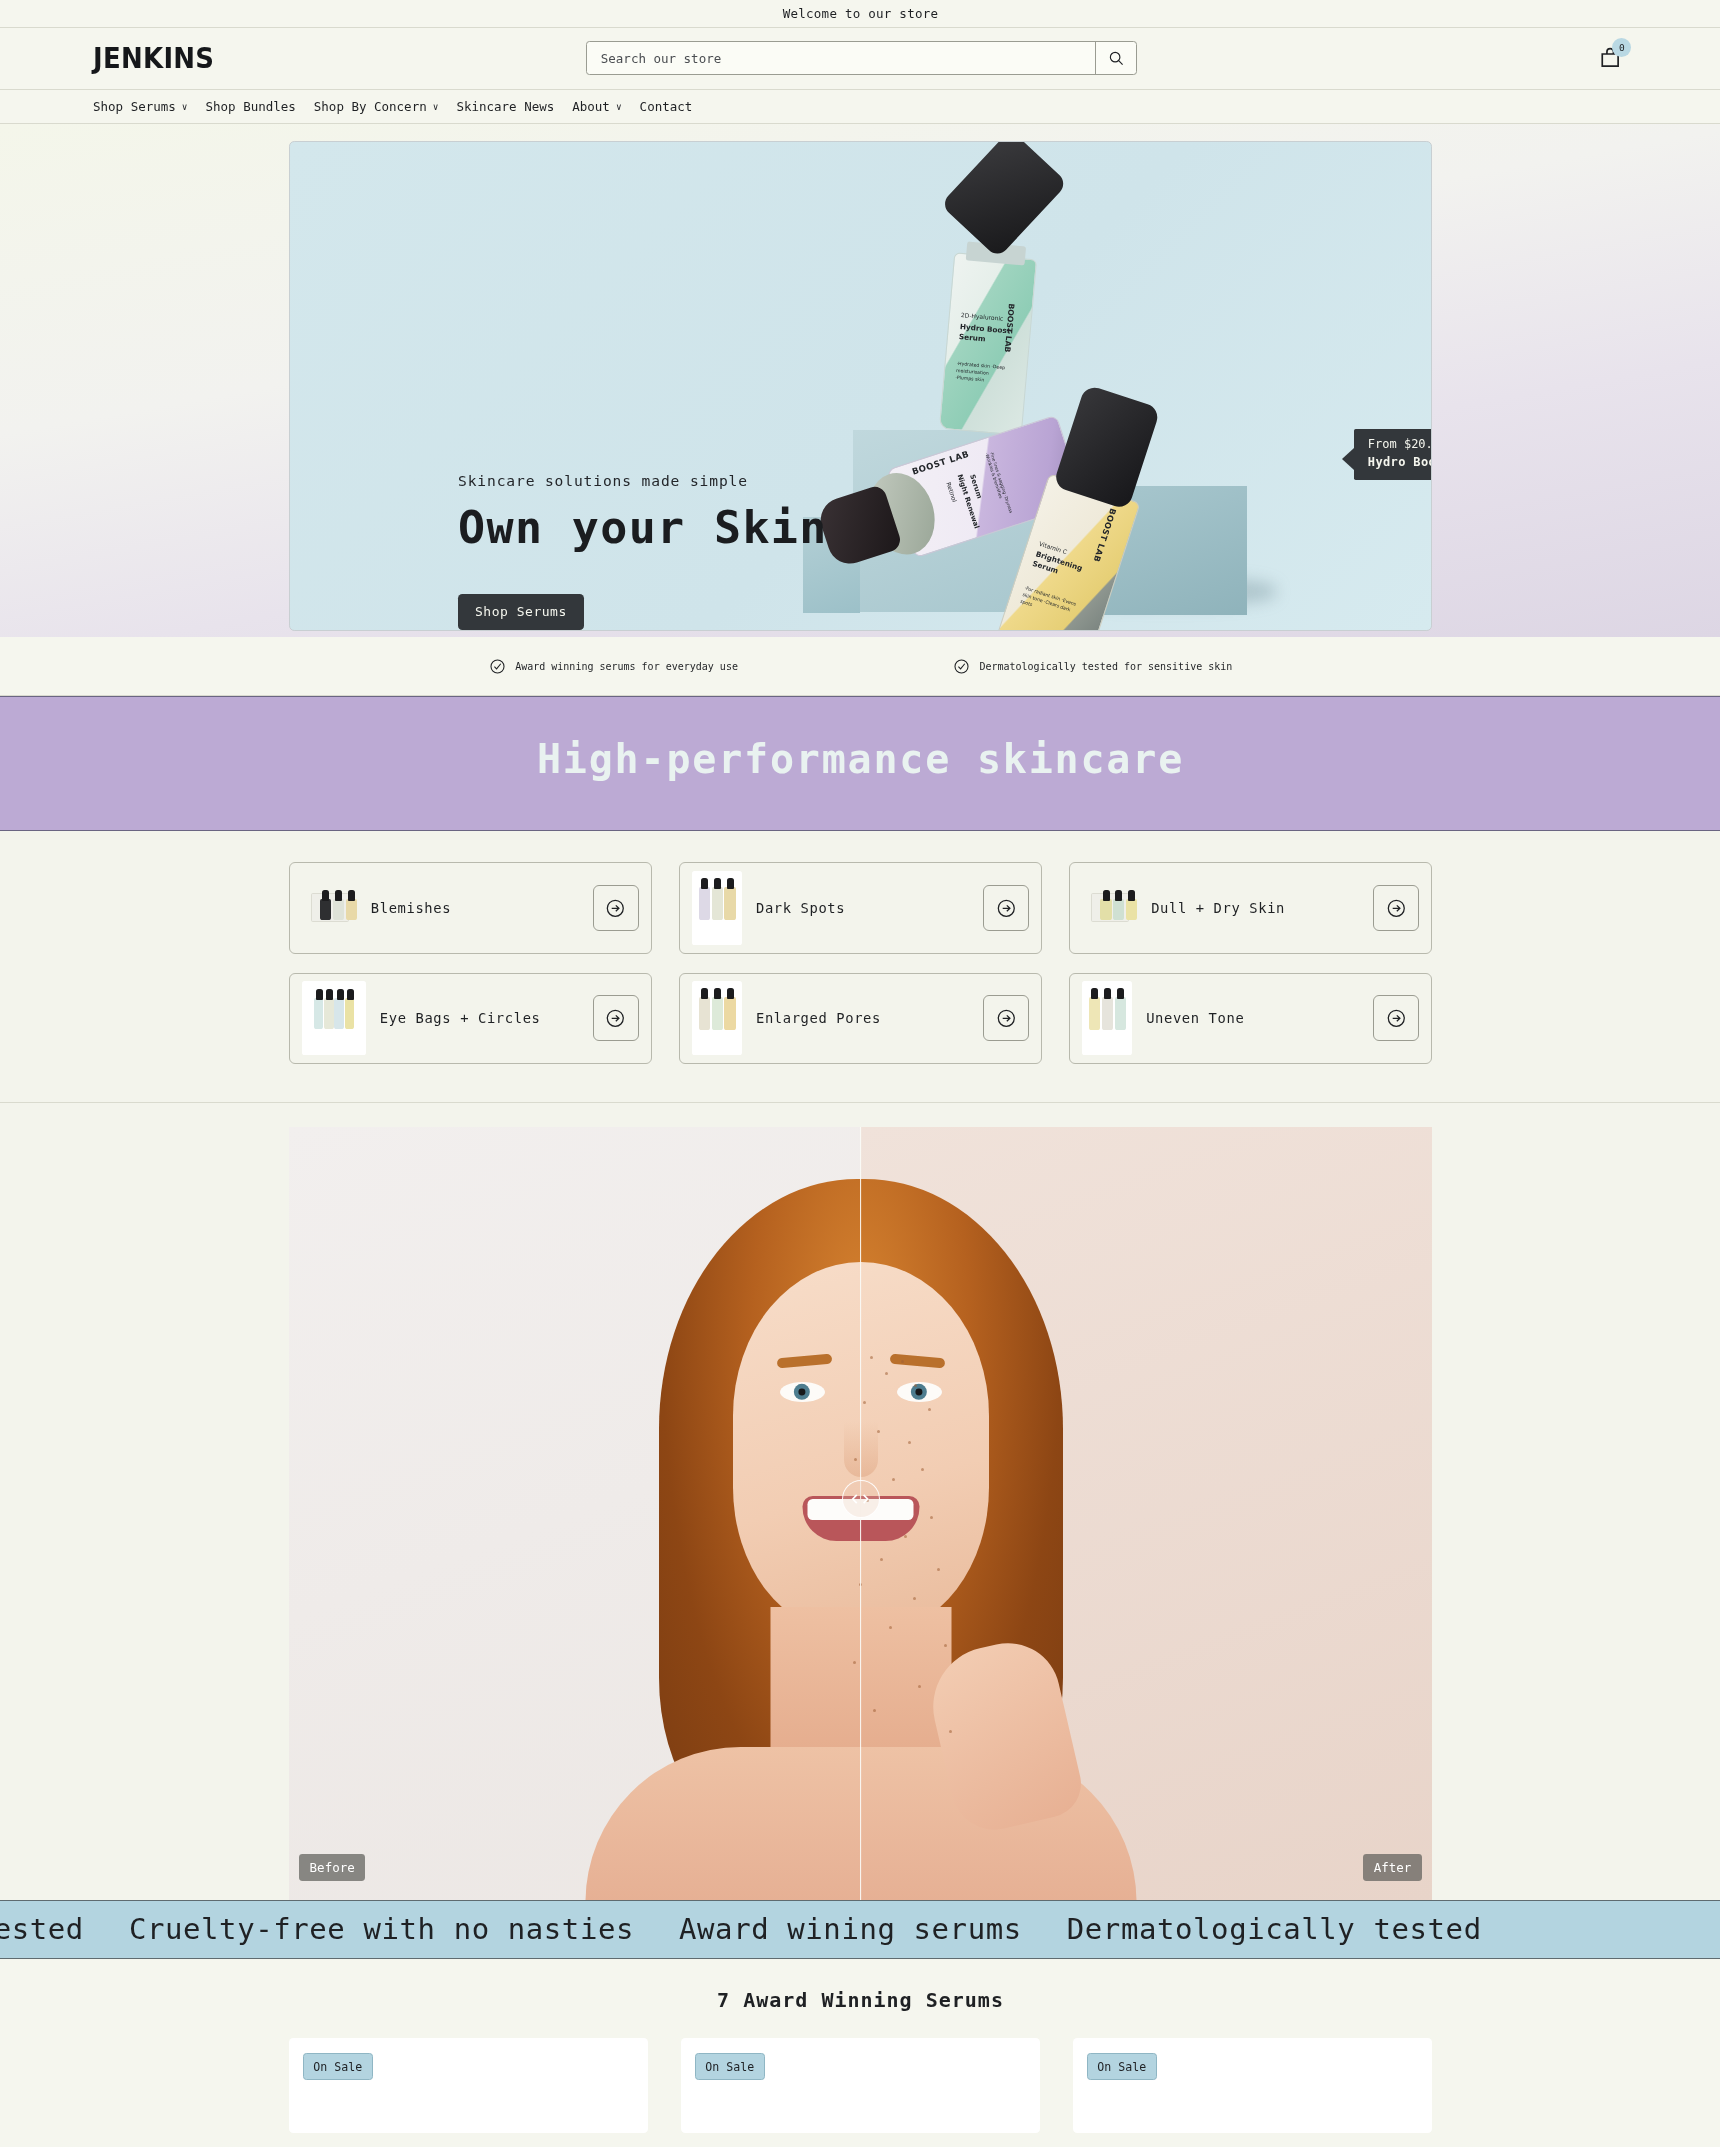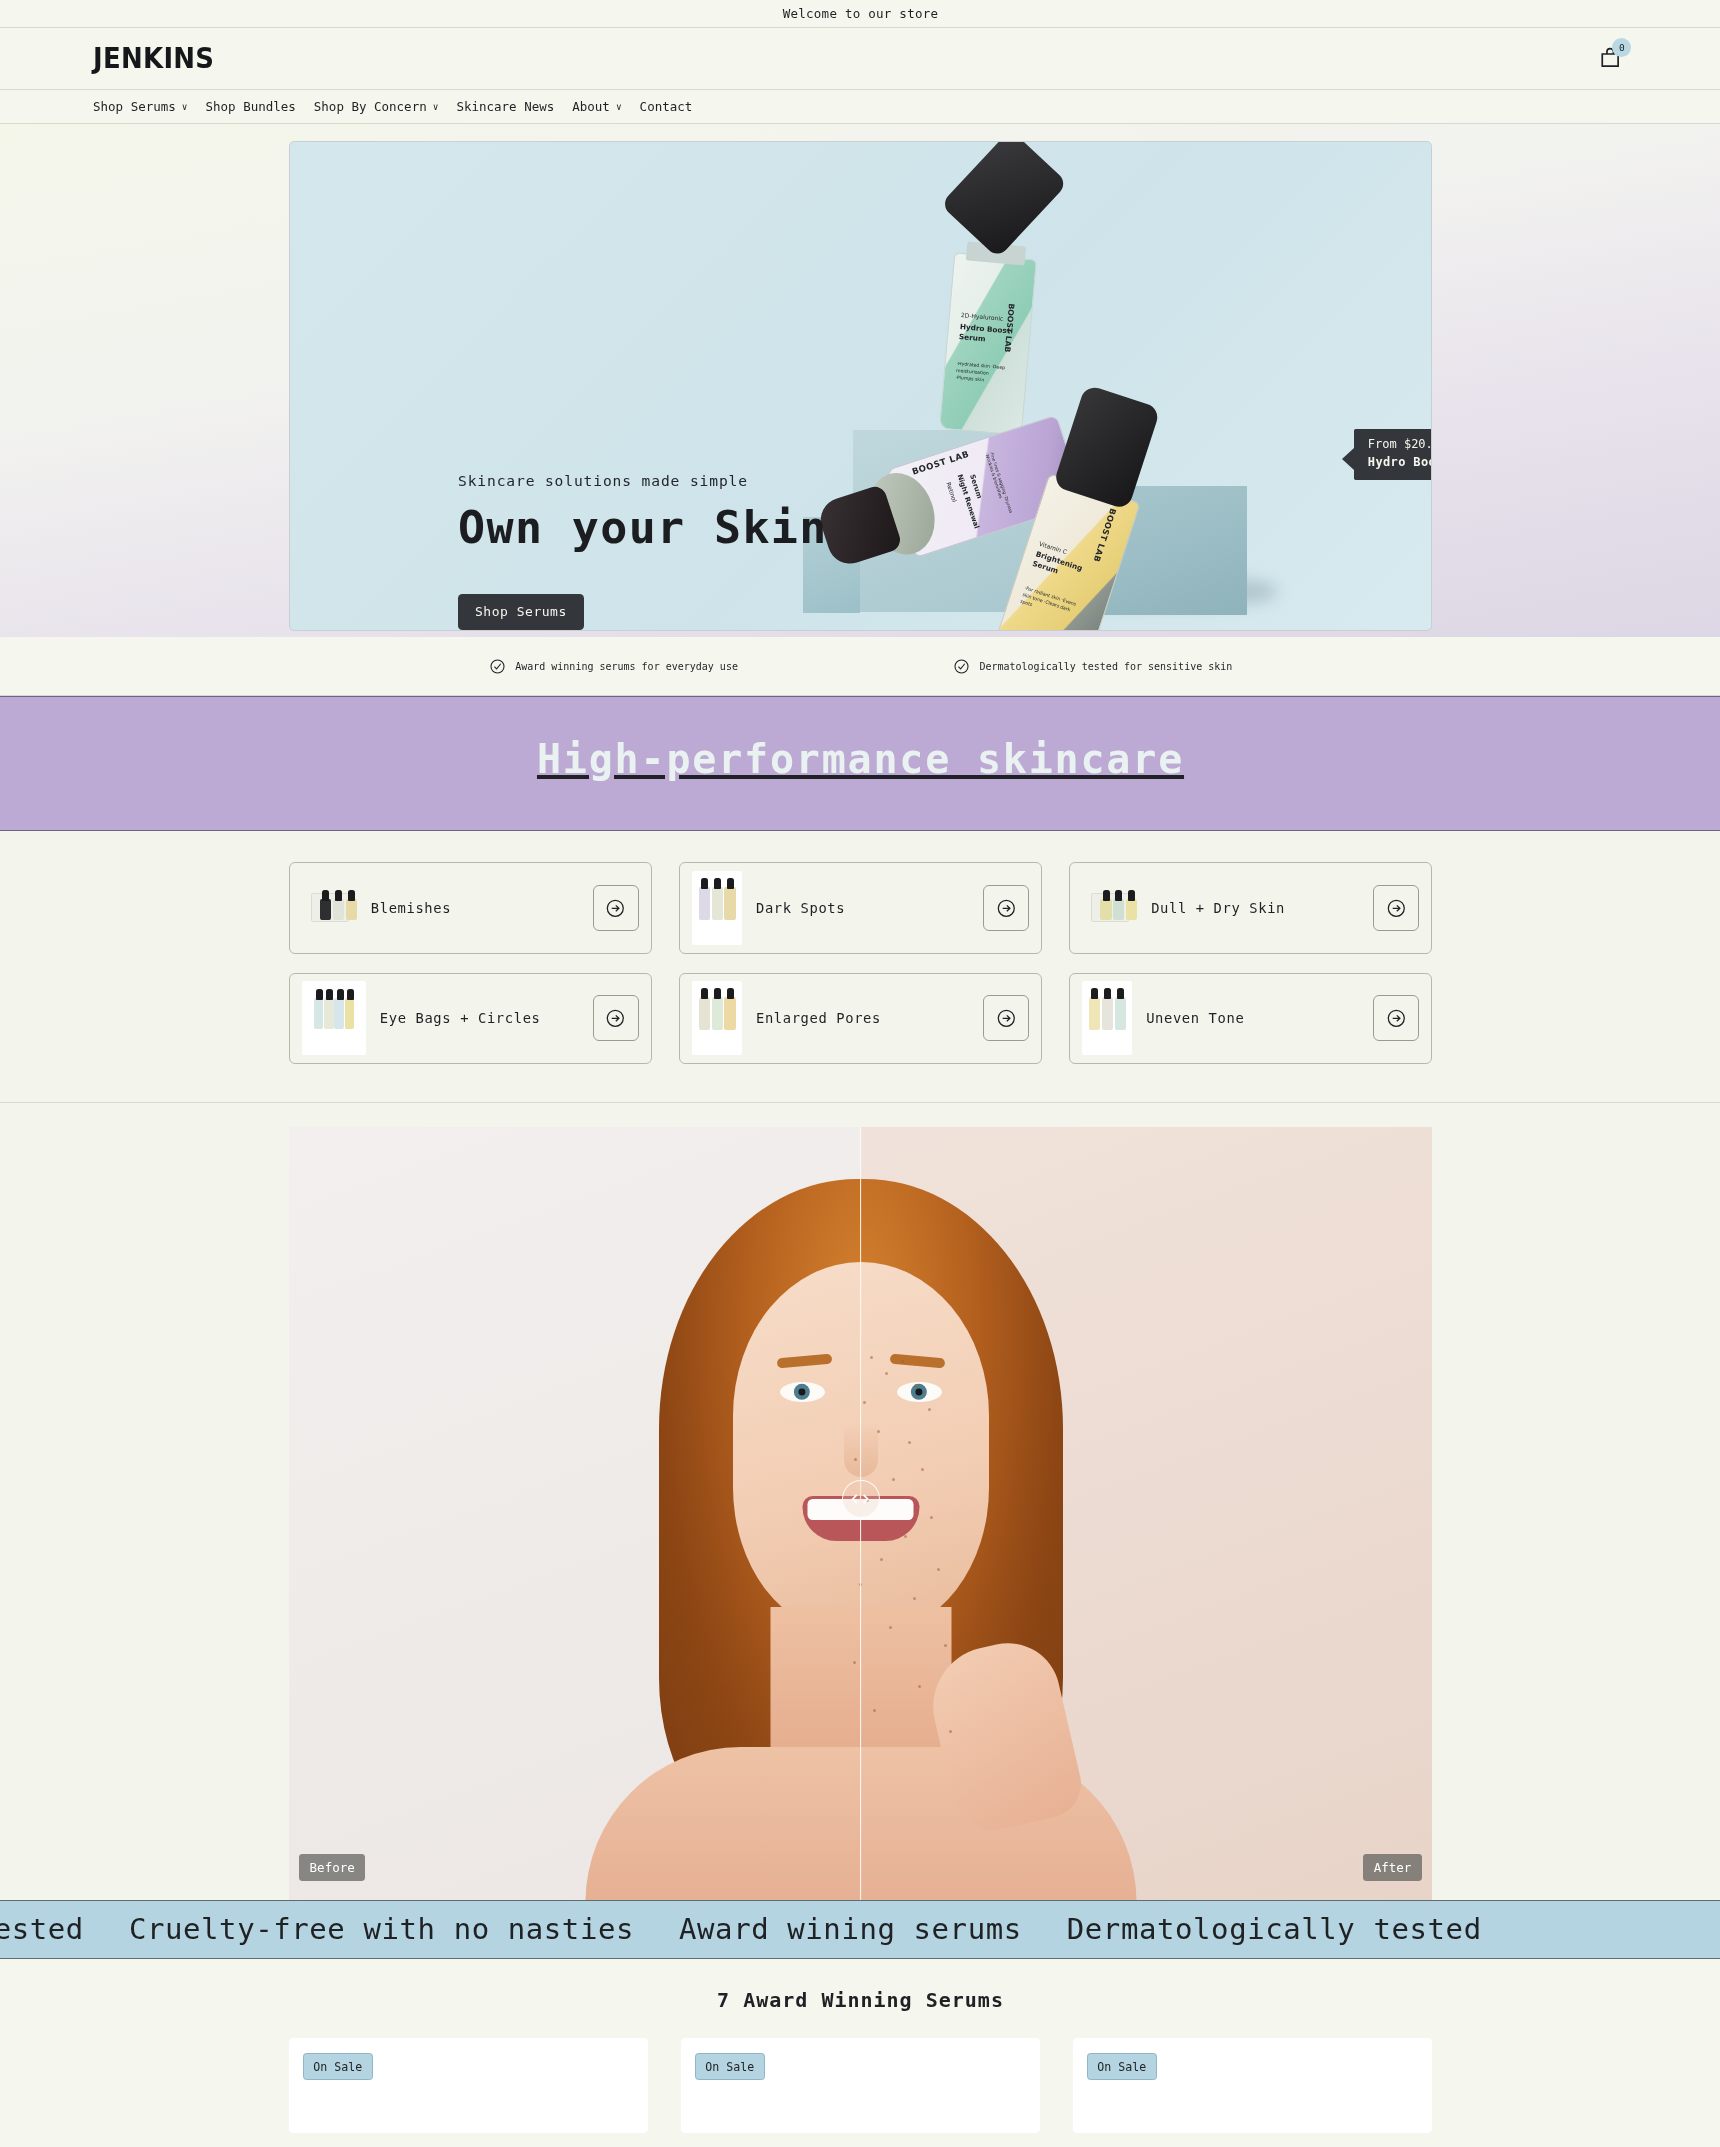--- a/index.html
+++ b/index.html
@@ -217,21 +217,20 @@
   }
   .trust-item { display: flex; align-items: center; gap: 9.5px; font-size: 10px; color: #1f2124; }
 
   
   .band {
     background: #bcaad4;
     border-top: 1.7px solid #6a6582;
     border-bottom: 1.7px solid #6a6582;
     padding: 40px 0 48px 0;
     text-align: center;
-    text-decoration: underline;
   }
   .band-l1 {
     font-size: 40px; font-weight: 700; letter-spacing: .045em;
     color: #e9f2f0; line-height: 1.12;
   }
   .band-l2 {
     font-size: 40px; font-weight: 700; letter-spacing: .045em;
     color: #c5e3ea; line-height: 1.12;
   }
 
@@ -390,20 +389,29 @@
 </head>
 <body>
 
 <div class="announce">
   <span>Welcome to our store</span>
 </div>
 
 <div class="header">
   <div class="logo">JENKINS</div>
 
+  <div class="search-wrap">
+    <input class="search-input" value="" placeholder="Search our store" style="">
+    <button class="search-btn">
+      <svg width="16.3" height="16.3" viewBox="0 0 24 24" fill="none" stroke="#1f2124" stroke-width="1.7">
+        <circle cx="10.5" cy="10.5" r="7"></circle>
+          <line x1="15.7" y1="15.7" x2="21.5" y2="21.5"></line>
+      </svg>
+    </button>
+  </div>
 
   <div class="cart">
     <svg width="22.4" height="22.4" viewBox="0 0 24 24" fill="none" stroke="#1f2124" stroke-width="1.8">
       <path d="M3.5 7.5h17v13h-17z"></path>
       <path d="M8.5 7.5V5.2a3.5 3.5 0 0 1 7 0v2.3"></path>
     </svg>
     <span class="cart-badge">0</span>
   </div>
 </div>
 

